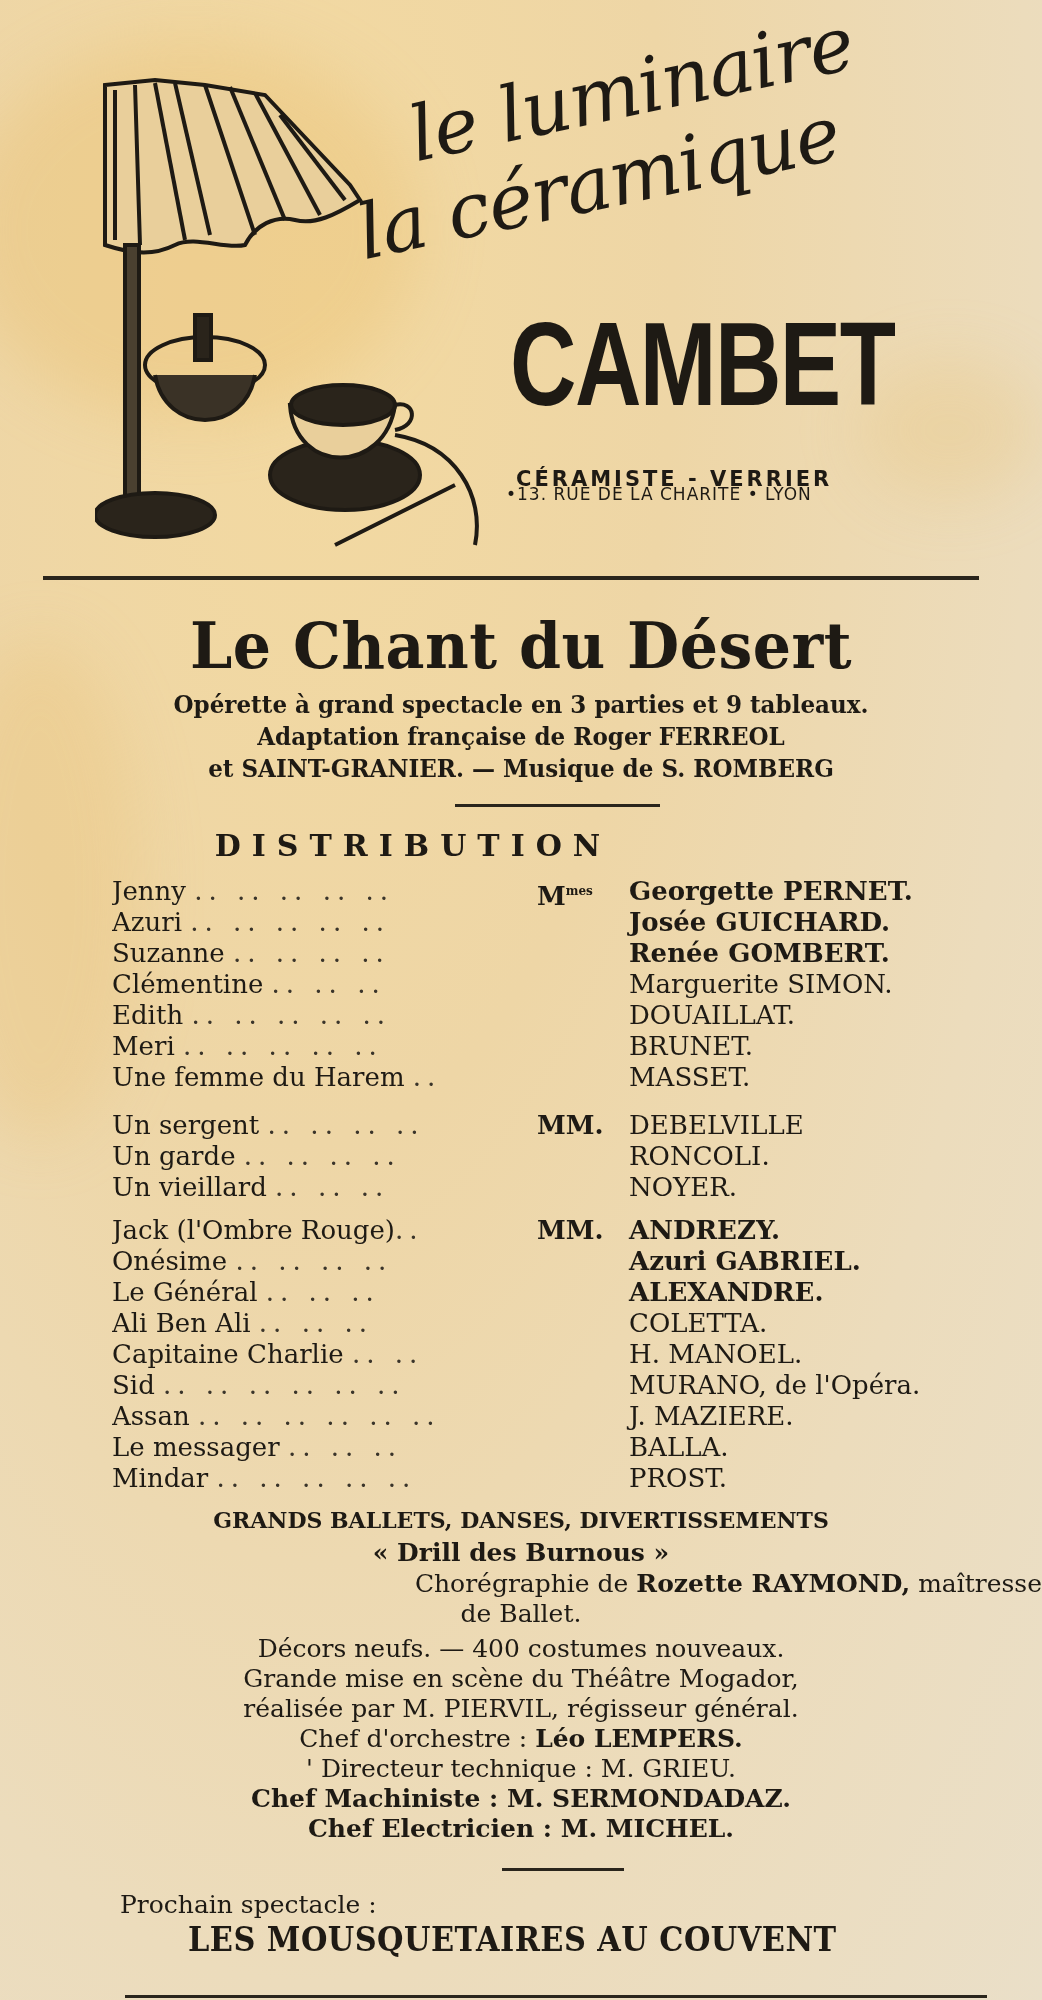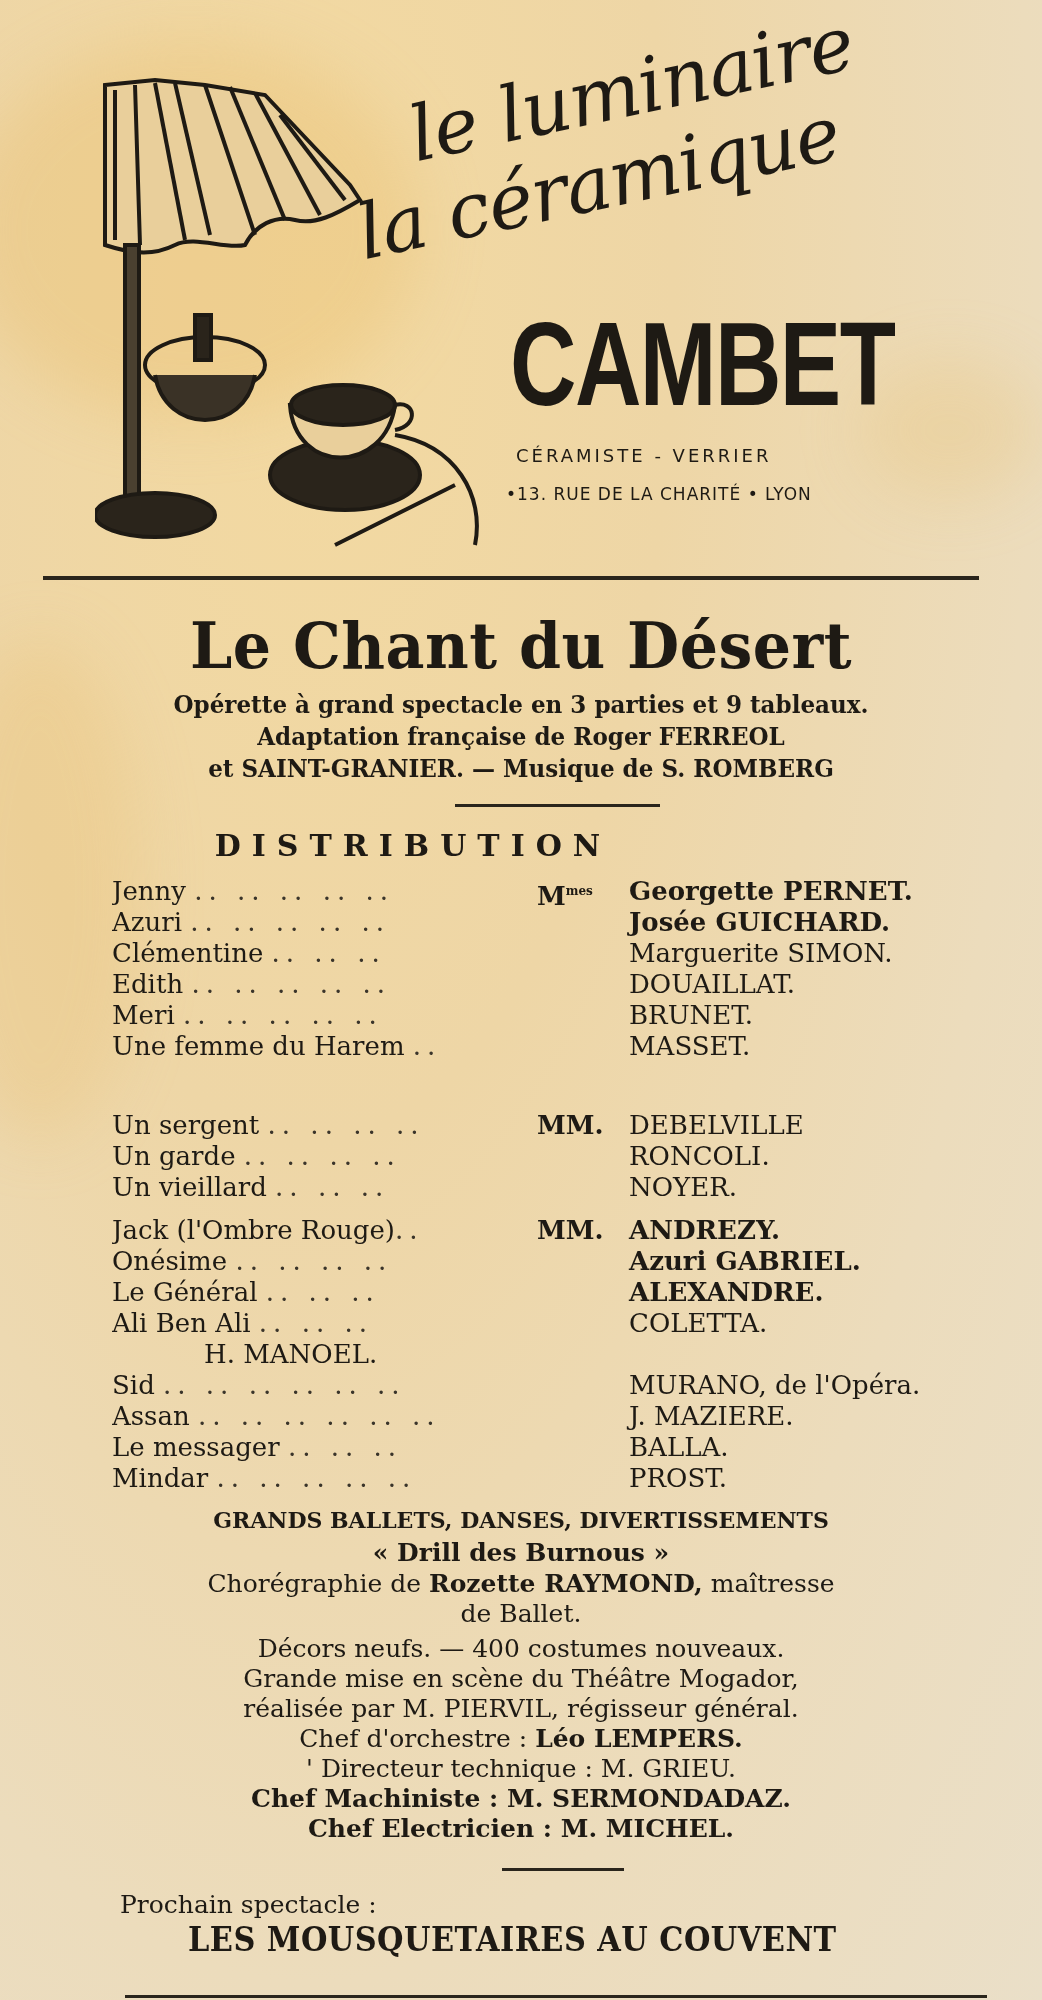--- a/index.html
+++ b/index.html
@@ -11,21 +11,21 @@
       position:relative;
     }
     .stain { position:absolute; border-radius:50%; background:rgba(232,190,110,0.35); filter:blur(30px); }
     
     .ad { position:absolute; left:0; top:0; width:1042px; height:570px; }
     .illu { position:absolute; left:95px; top:75px; width:400px; height:480px; }
     .script { position:absolute; font-family:"DejaVu Serif", serif; font-style:italic; color:#1e1a14; font-weight:400; transform-origin:left bottom; white-space:nowrap; }
     .script1 { left:420px; top:90px; font-size:76px; transform:rotate(-12deg); letter-spacing:-1px; }
     .script2 { left:368px; top:188px; font-size:76px; transform:rotate(-12deg); letter-spacing:-1px; }
     .brand { position:absolute; left:510px; top:305px; font-family:"Liberation Sans", sans-serif; font-weight:700; font-size:118px; letter-spacing:-2px; transform:scaleX(0.78); transform-origin:left top; line-height:1; }
-    .trade { position:absolute; left:516px; top:445px; font-family:"DejaVu Sans", sans-serif; font-size:18px; letter-spacing:3px; font-weight:400; }
+    .trade { position:absolute; left:516px; top:467px; font-family:"DejaVu Sans", sans-serif; font-size:21px; letter-spacing:3px; font-weight:700; }
     .addr { position:absolute; left:506px; top:484px; font-family:"DejaVu Sans", sans-serif; font-size:17px; font-weight:400; letter-spacing:1px; }
     .rule-full { position:absolute; left:43px; width:936px; height:4px; background:#2a251c; }
     .rule-short { position:absolute; height:3px; background:#2a251c; }
     .title { position:absolute; left:0; width:1042px; top:608px; text-align:center; font-family:"DejaVu Serif", serif; font-weight:700; font-size:64px; letter-spacing:0.5px; transform:scaleX(0.94); }
     .sub { position:absolute; left:0; width:1042px; text-align:center; font-family:"DejaVu Serif", serif; font-weight:700; font-size:24px; transform:scaleX(0.96); line-height:30px; }
     .dist-head { position:absolute; top:828px; left:0; width:826px; text-align:center; font-family:"DejaVu Serif", serif; font-weight:700; font-size:30px; letter-spacing:11px; }
     .cast { position:absolute; left:112px; width:900px; }
     .row { display:flex; height:31px; line-height:31px; font-size:26px; font-family:"DejaVu Serif", serif; }
     .role { width:425px; white-space:nowrap; overflow:hidden; }
     .dots { color:#3a342a; letter-spacing:6px; }
@@ -99,20 +99,25 @@
       <span class="role"><span>Jenny</span> <span class="dots">.. .. .. .. ..</span></span>
       <span class="prefix"><span>M</span><sup>mes</sup></span>
       <span class="actor bold">Georgette PERNET.</span>
     </div>
   <div class="row">
       <span class="role"><span>Azuri</span> <span class="dots">.. .. .. .. ..</span></span>
       <span class="prefix"></span>
       <span class="actor bold">Josée GUICHARD.</span>
     </div>
   <div class="row">
+      <span class="role"><span>Suzanne</span> <span class="dots">.. .. .. ..</span></span>
+      <span class="prefix"></span>
+      <span class="actor bold">Renée GOMBERT.</span>
+    </div>
+  <div class="row">
       <span class="role"><span>Clémentine</span> <span class="dots">.. .. ..</span></span>
       <span class="prefix"></span>
       <span class="actor">Marguerite SIMON.</span>
     </div>
   <div class="row">
       <span class="role"><span>Edith</span> <span class="dots">.. .. .. .. ..</span></span>
       <span class="prefix"></span>
       <span class="actor">DOUAILLAT.</span>
     </div>
   <div class="row">
@@ -160,20 +165,21 @@
       <span class="role"><span>Le Général</span> <span class="dots">.. .. ..</span></span>
       <span class="prefix"></span>
       <span class="actor bold">ALEXANDRE.</span>
     </div>
   <div class="row">
       <span class="role"><span>Ali Ben Ali</span> <span class="dots">.. .. ..</span></span>
       <span class="prefix"></span>
       <span class="actor">COLETTA.</span>
     </div>
   <div class="row">
+      <span class="role"><span>Capitaine Charlie</span> <span class="dots">.. ..</span></span>
       <span class="prefix"></span>
       <span class="actor">H. MANOEL.</span>
     </div>
   <div class="row">
       <span class="role"><span>Sid</span> <span class="dots">.. .. .. .. .. ..</span></span>
       <span class="prefix"></span>
       <span class="actor">MURANO, de l'Opéra.</span>
     </div>
   <div class="row">
       <span class="role"><span>Assan</span> <span class="dots">.. .. .. .. .. ..</span></span>
@@ -187,21 +193,21 @@
     </div>
   <div class="row">
       <span class="role"><span>Mindar</span> <span class="dots">.. .. .. .. ..</span></span>
       <span class="prefix"></span>
       <span class="actor">PROST.</span>
     </div>
 </div>
 
 <div class="center-block b" style="top:1505px;font-size:22px;">GRANDS BALLETS, DANSES, DIVERTISSEMENTS</div>
 <div class="center-block b" style="top:1537px;">« Drill des Burnous »</div>
-<div class="center-block" style="top:1568px;"><span>Chorégraphie de </span><span class="b">Rozette RAYMOND,</span><span> maîtresse</span></div>
+<div class="center-block" style="top:1568px;text-align:right;"><span>Chorégraphie de </span><span class="b">Rozette RAYMOND,</span><span> maîtresse</span></div>
 <div class="center-block" style="top:1598px;">de Ballet.</div>
 <div class="center-block" style="top:1633px;">Décors neufs. — 400 costumes nouveaux.</div>
 <div class="center-block" style="top:1663px;">Grande mise en scène du Théâtre Mogador,</div>
 <div class="center-block" style="top:1693px;">réalisée par M. PIERVIL, régisseur général.</div>
 <div class="center-block" style="top:1723px;"><span>Chef d'orchestre : </span><span class="b">Léo LEMPERS.</span></div>
 <div class="center-block" style="top:1753px;">' Directeur technique : M. GRIEU.</div>
 <div class="center-block b" style="top:1783px;">Chef Machiniste : M. SERMONDADAZ.</div>
 <div class="center-block b" style="top:1813px;">Chef Electricien : M. MICHEL.</div>
 
 <div class="rule-short" style="top:1868px;left:502px;width:122px;"></div>

